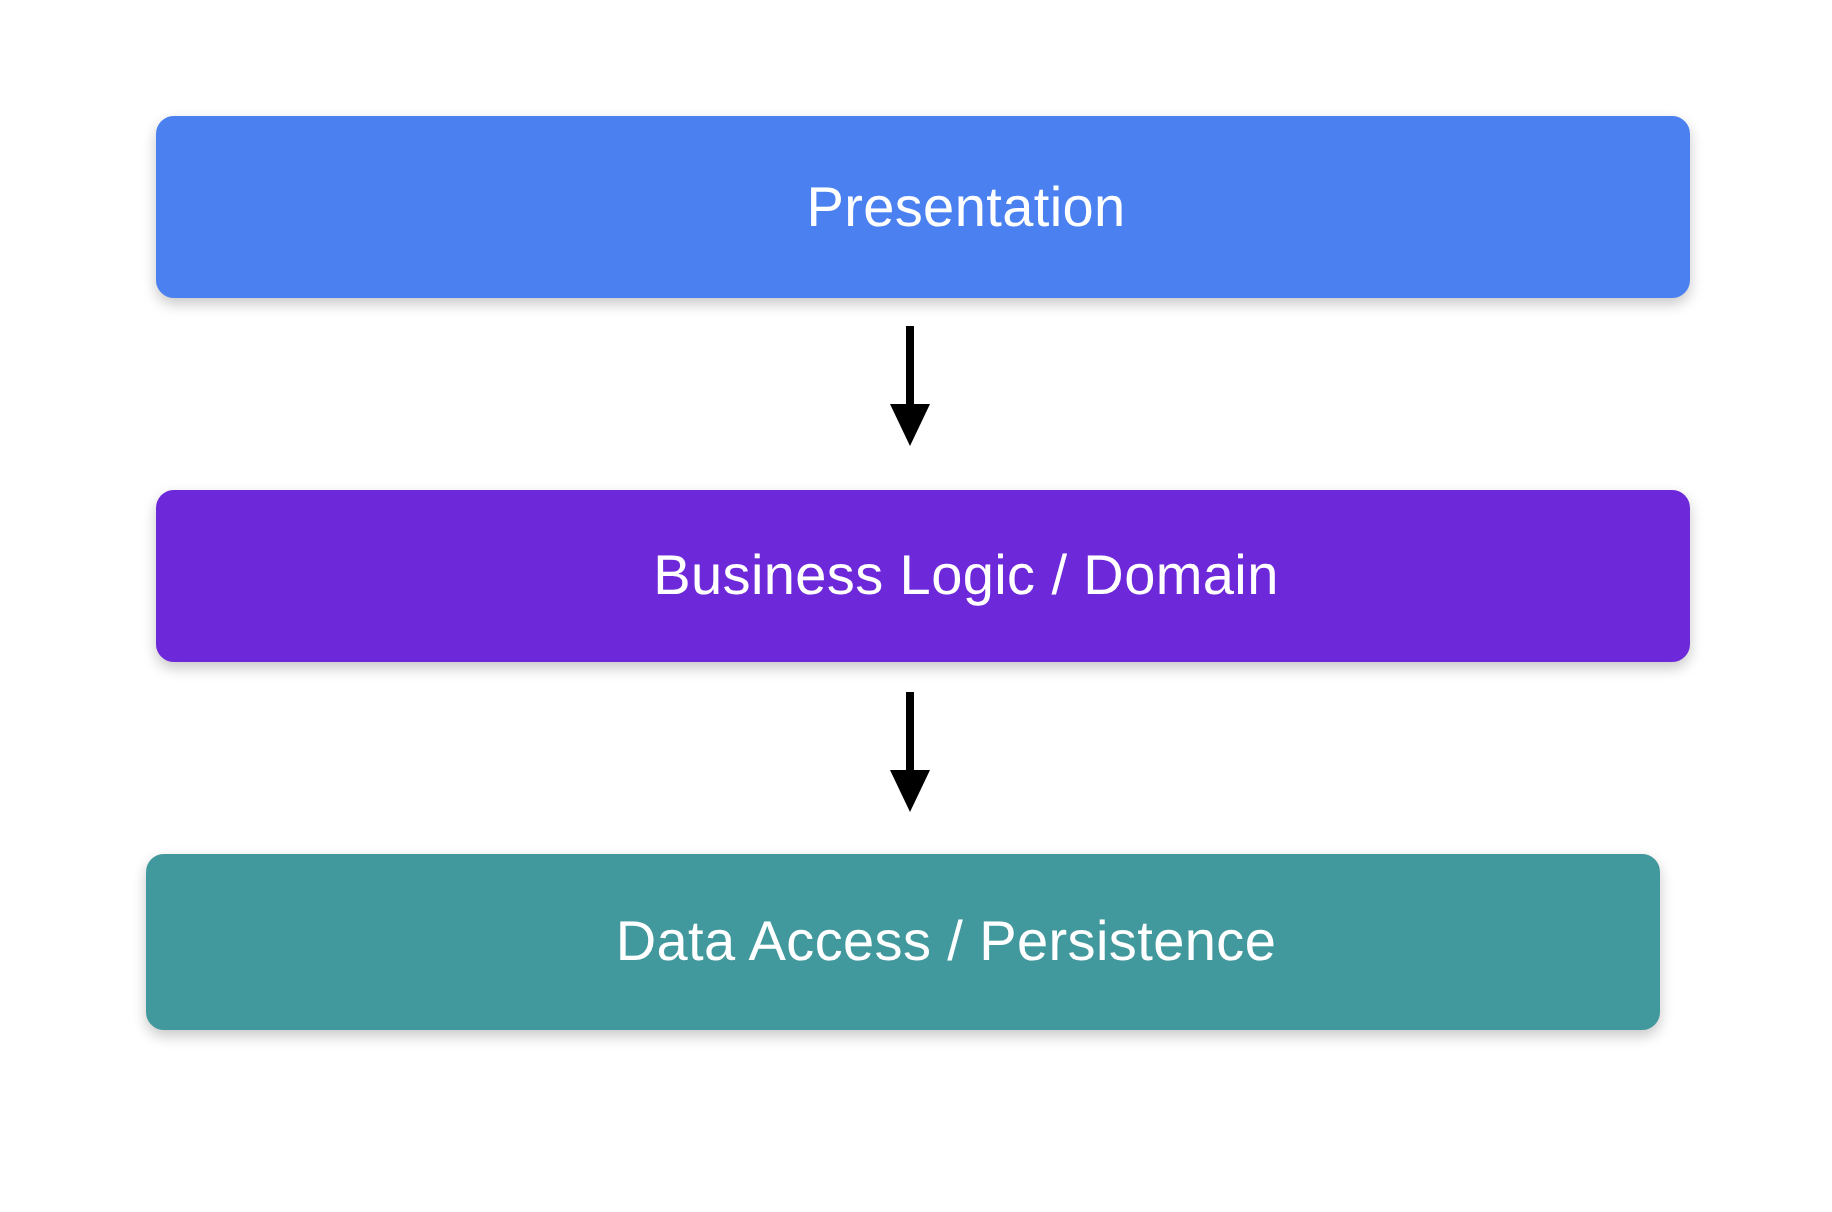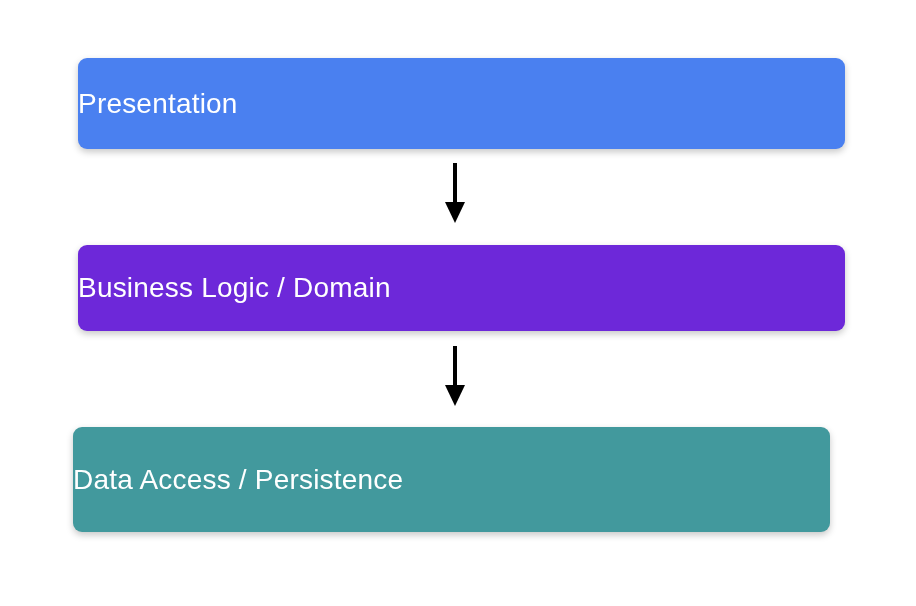--- a/index.html
+++ b/index.html
@@ -16,23 +16,24 @@
   #diagram {
     position: relative;
     width: 916px;
     height: 606px;
   }
   .layer-box {
     position: absolute;
     border-radius: 9px;
     display: flex;
     align-items: center;
-    justify-content: flex-start;
+    justify-content: center;
     box-shadow: 0 3px 7px rgba(0,0,0,0.22);
     box-sizing: border-box;
+    padding-left: 43px;
   }
   .layer-label {
     color: #ffffff;
     font-size: 28px;
     font-weight: 400;
     letter-spacing: 0.2px;
     line-height: 1;
     white-space: nowrap;
     user-select: none;
   }
@@ -48,21 +49,21 @@
     left: 78px;
     top: 245px;
     width: 767px;
     height: 86px;
   }
   
   #box-data-access {
     left: 73px;
     top: 427px;
     width: 757px;
-    height: 105px;
+    height: 88px;
   }
   .arrow-svg {
     position: absolute;
     overflow: visible;
   }
   #arrow-1 {
     left: 431px;
     top: 163px;
     width: 48px;
     height: 62px;

